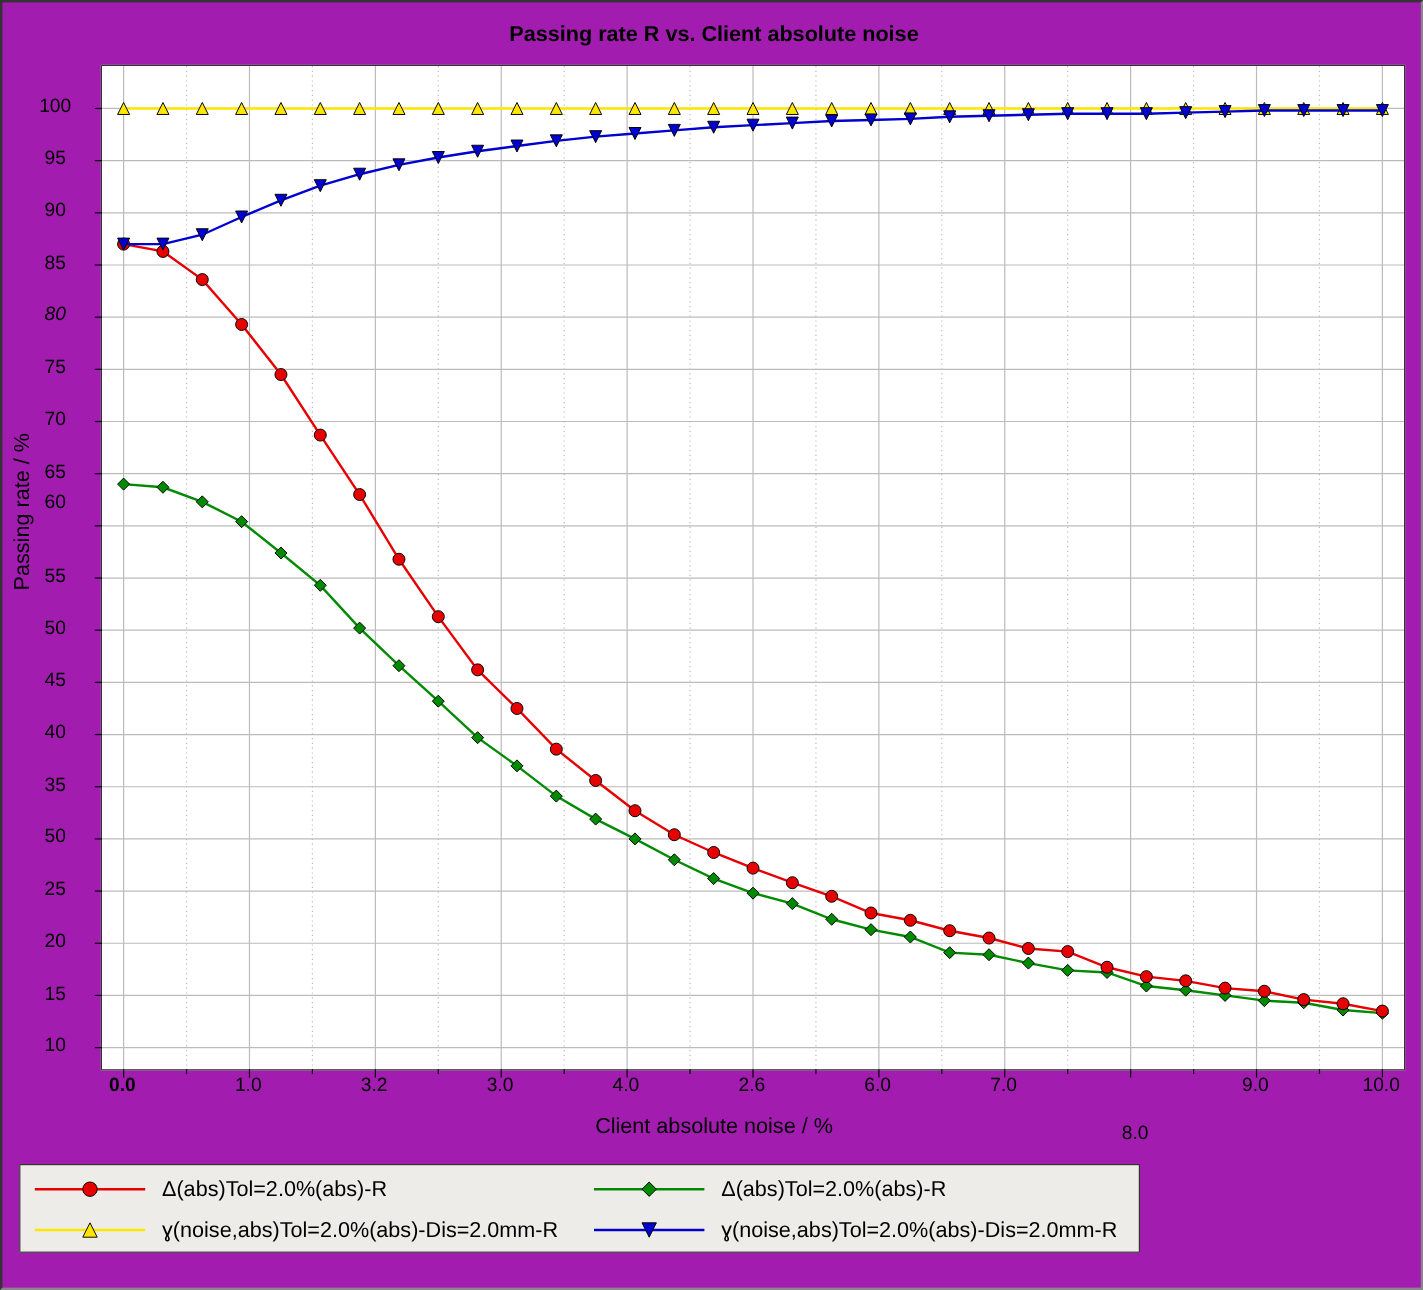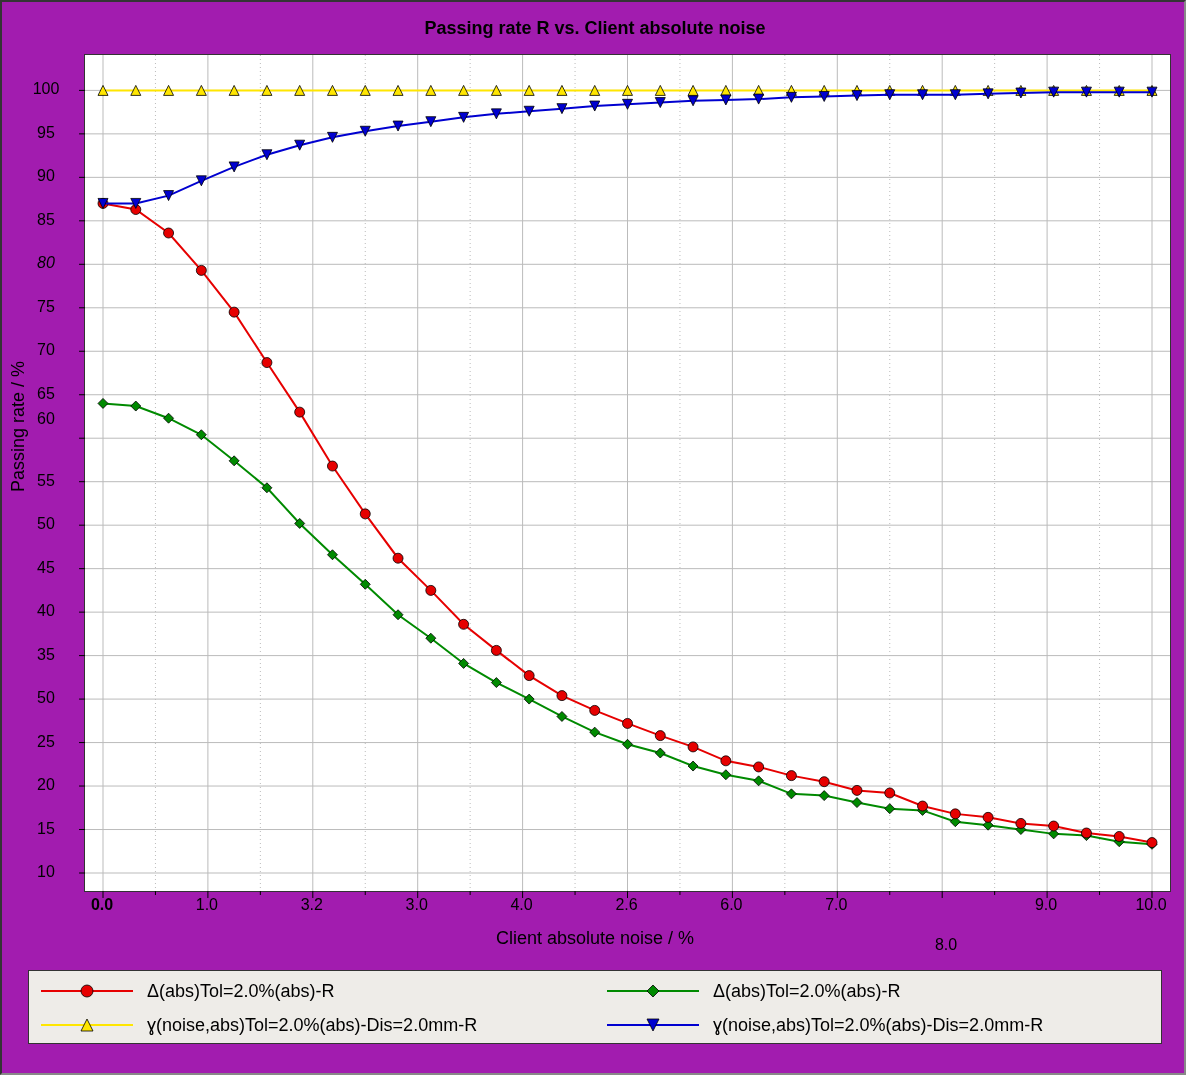--- a/index.html
+++ b/index.html
@@ -72,23 +72,23 @@
   }
   .tick-label-x {
     position: absolute;
     top: 894px;
     font-size: 16px;
     transform: translateX(-50%);
     white-space: nowrap;
   }
   .legend-box {
     position: absolute;
-    left: 26px;
+    left: 14px;
     top: 968px;
-    width: 1134px;
+    width: 934px;
     height: 74px;
     border: 1px solid #333;
     background: #eeece8;
     box-sizing: border-box;
   }
   .legend-row {
     position: absolute;
     left: 0;
     width: 100%;
     height: 36px;

